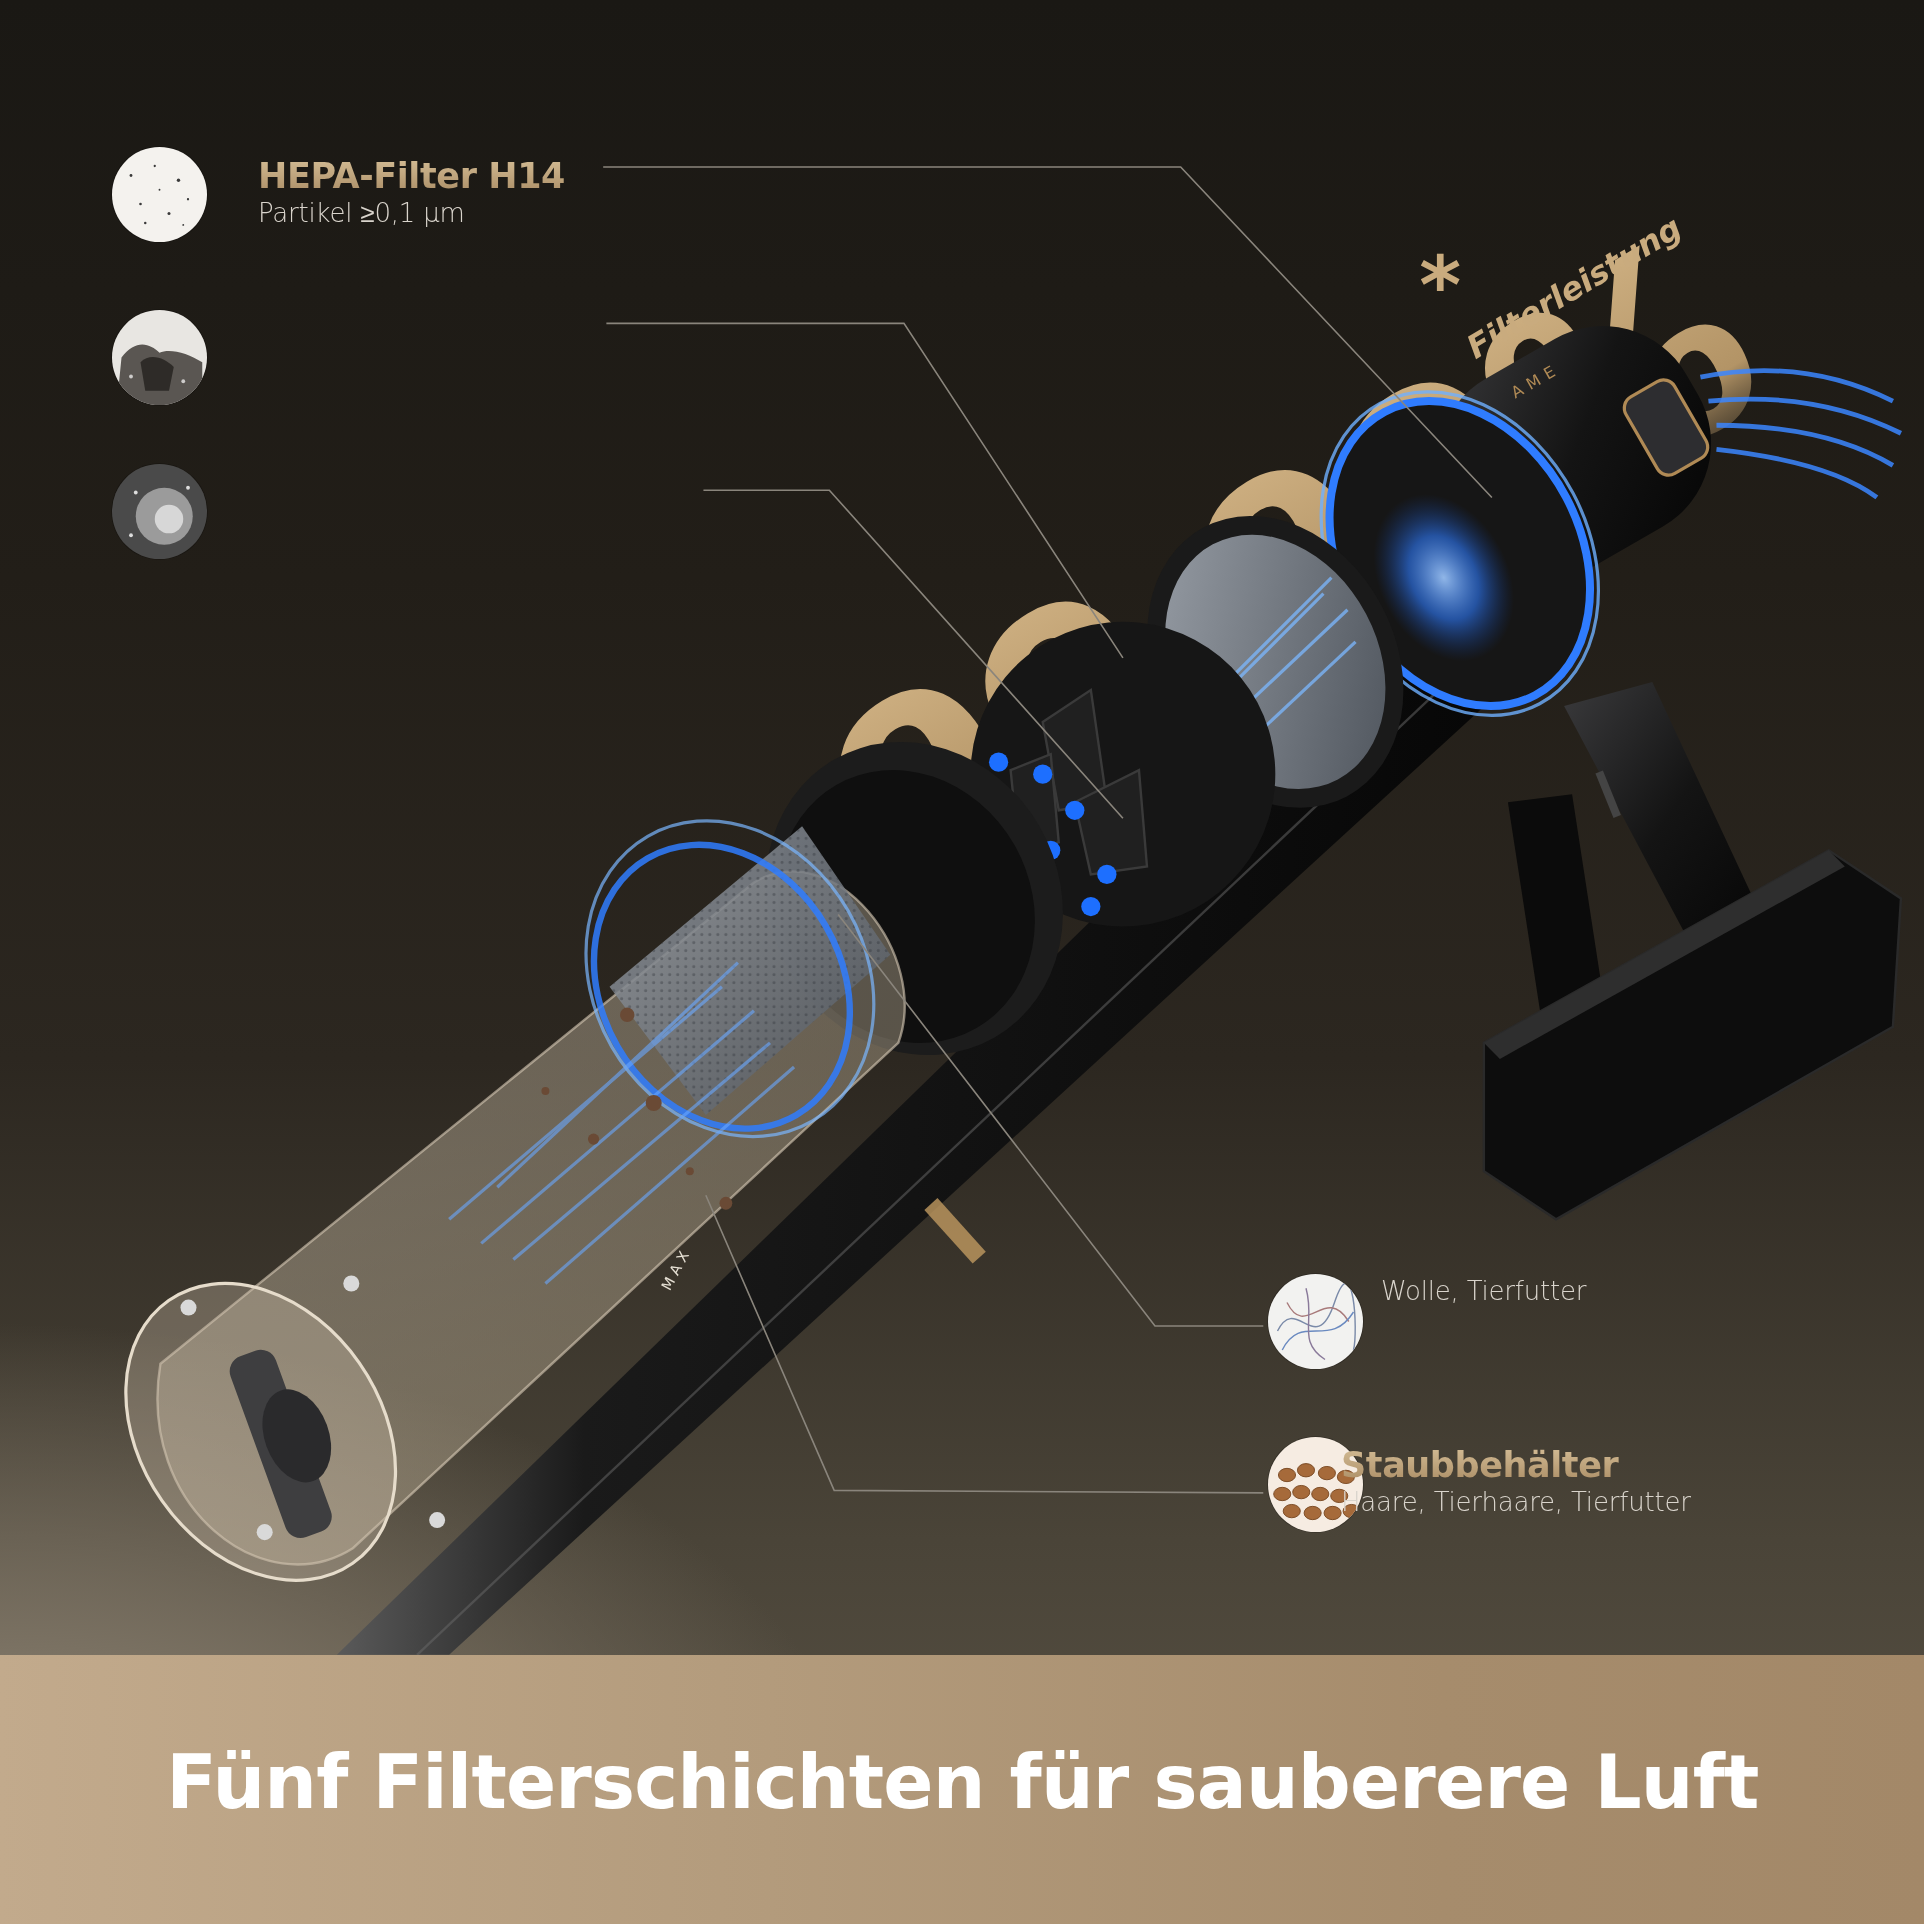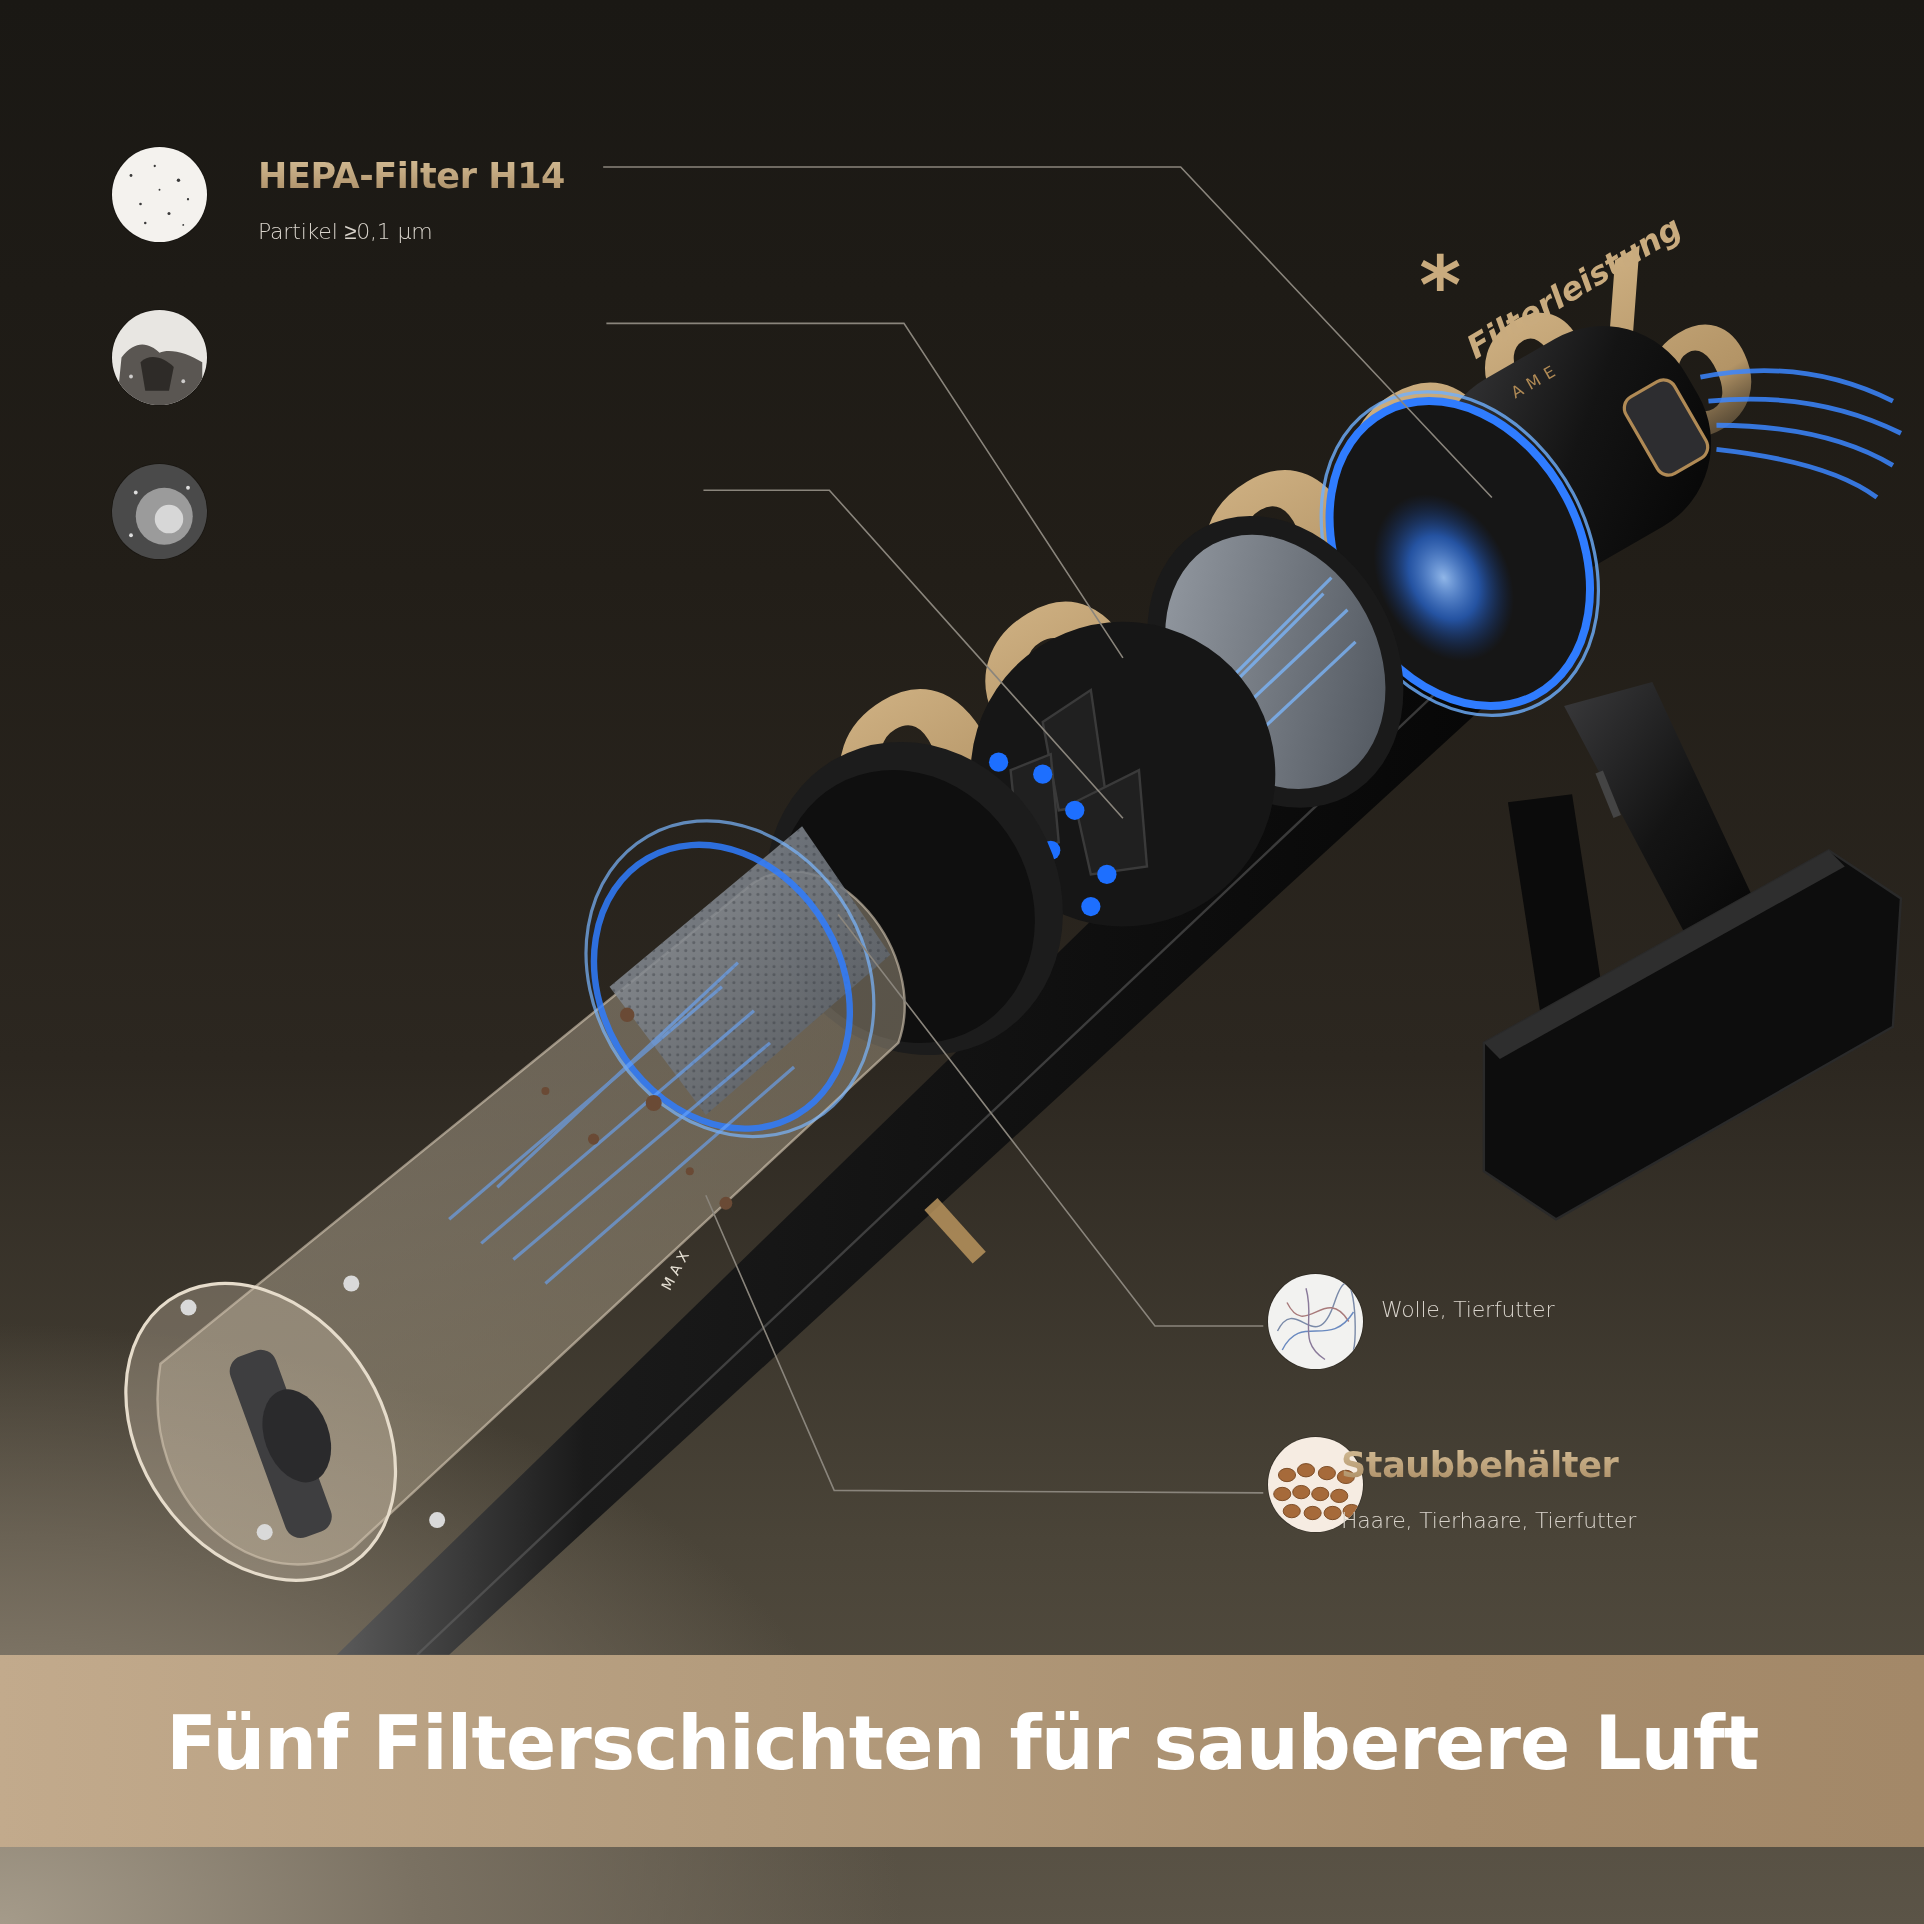--- a/index.html
+++ b/index.html
@@ -15,35 +15,35 @@
 
   .label { position: absolute; }
   .label .title {
     font-family: "DejaVu Sans", sans-serif; font-weight: bold; font-size: 35px;
     letter-spacing: -0.4px;
     background: linear-gradient(180deg, #d6bf98 0%, #a88a62 100%);
     -webkit-background-clip: text; background-clip: text; color: transparent;
     white-space: nowrap; line-height: 42px;
   }
   .label .desc {
-    font-family: "DejaVu Sans", sans-serif; font-size: 22px; color: #d9d4cc;
-    white-space: nowrap; line-height: 32px; margin-top: 19px; font-weight: 300;
+    font-family: "DejaVu Sans", sans-serif; font-size: 26px; color: #d9d4cc;
+    white-space: nowrap; line-height: 32px; margin-top: 0; font-weight: 300;
     letter-spacing: -0.2px;
   }
   .thumb {
     position: absolute; width: 95px; height: 95px; border-radius: 50%; overflow: hidden;
     box-shadow: 0 0 0 0.8px rgba(0,0,0,0.25);
   }
   .thumb svg { width: 100%; height: 100%; display: block; }
 
   .big-stat { position: absolute; left: 802px; top: 289px; width: 962px; height: 481px; }
   .big-stat svg { width: 100%; height: 100%; overflow: visible; }
 
   .banner {
-    position: absolute; left: 0; top: 1655px; width: 1925px; height: 192px;
+    position: absolute; left: 0; top: 1655px; width: 1925px; height: 270px;
     background: linear-gradient(90deg, #c2aa8c 0%, #b39b7c 40%, #a68c6c 75%, #a38868 100%);
     display: flex; align-items: center; justify-content: center;
   }
   .banner-title {
     font-family: "DejaVu Sans", sans-serif; font-weight: bold; font-size: 74px;
     color: #ffffff; letter-spacing: -0.8px; white-space: nowrap;
     margin-top: -16px;
   }
 </style>
 </head>

